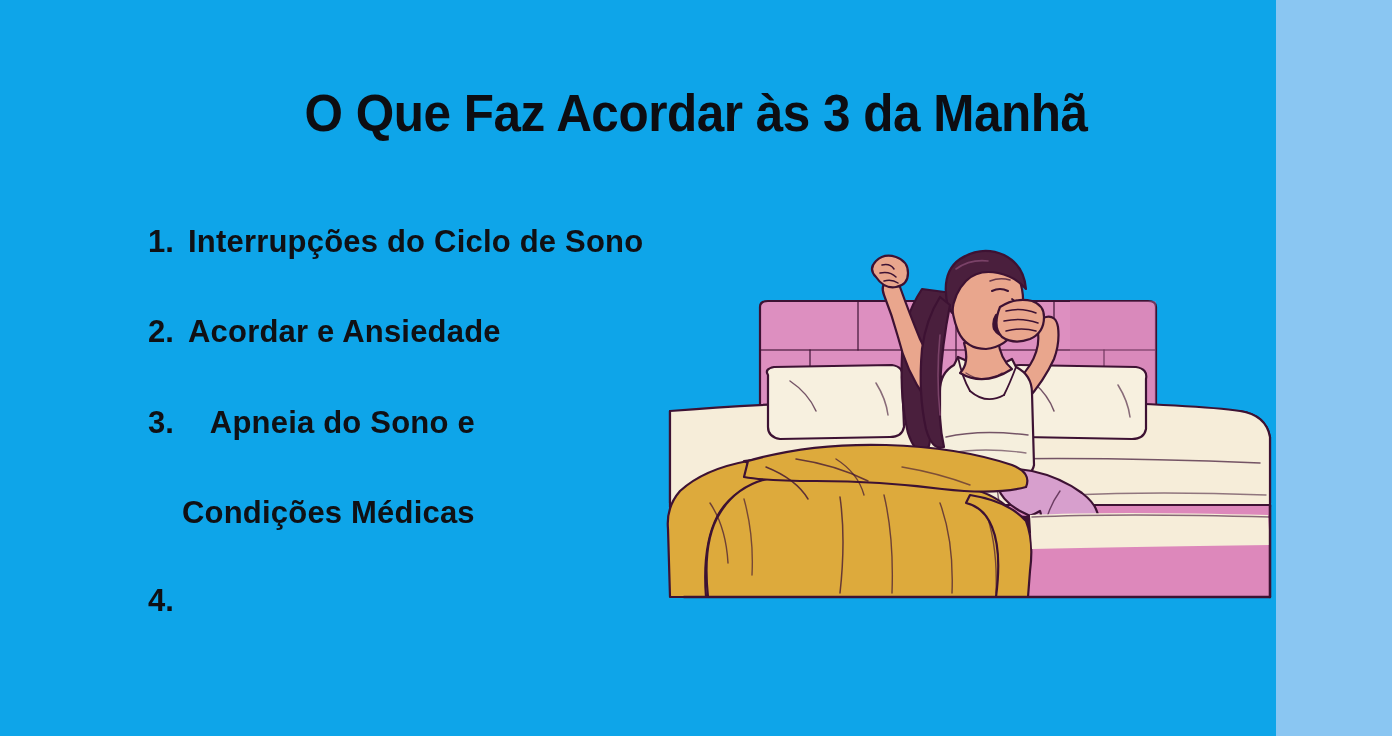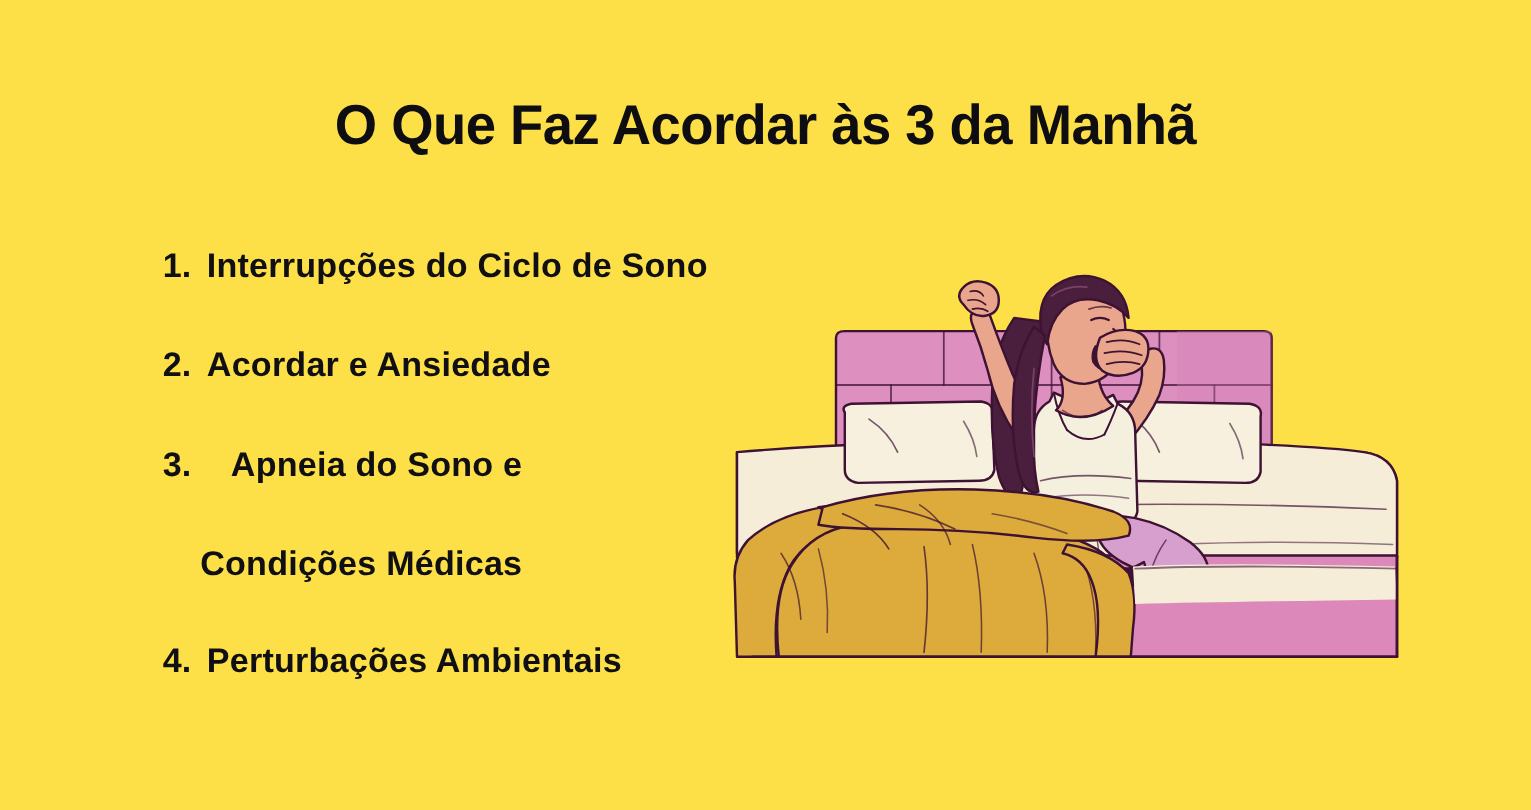--- a/index.html
+++ b/index.html
@@ -6,23 +6,23 @@
   html, body {
     margin: 0;
     padding: 0;
     background: #8ac6f2;
   }
   body {
     font-family: "Liberation Sans", "DejaVu Sans", sans-serif;
   }
   .canvas {
     position: relative;
-    width: 1392px;
+    width: 1276px;
     height: 736px;
-    background: #fde047;
+    background: #0ea5e9;
     overflow: hidden;
   }
   
   .title {
     position: absolute;
     left: 0;
     top: 84px;
     width: 1392px;
     text-align: center;
     color: #0d0d12;
@@ -108,21 +108,20 @@
     <div class="list-item" id="item-3">
       <span class="num">3.</span>
       <span class="txt">
         <span>Apneia do Sono e</span>
         <span class="cont">Condições Médicas</span>
       </span>
     </div>
 
     <div class="list-item" id="item-4">
       <span class="num">4.</span>
-      <span class="txt">Perturbações Ambientais</span>
     </div>
 
   </div>
 
   <div class="illustration">
     <svg viewBox="0 0 660 400" xmlns="http://www.w3.org/2000/svg">
       <defs>
         <clipPath id="clipScene">
           <rect x="-40" y="-40" width="740" height="480"></rect>
         </clipPath>

